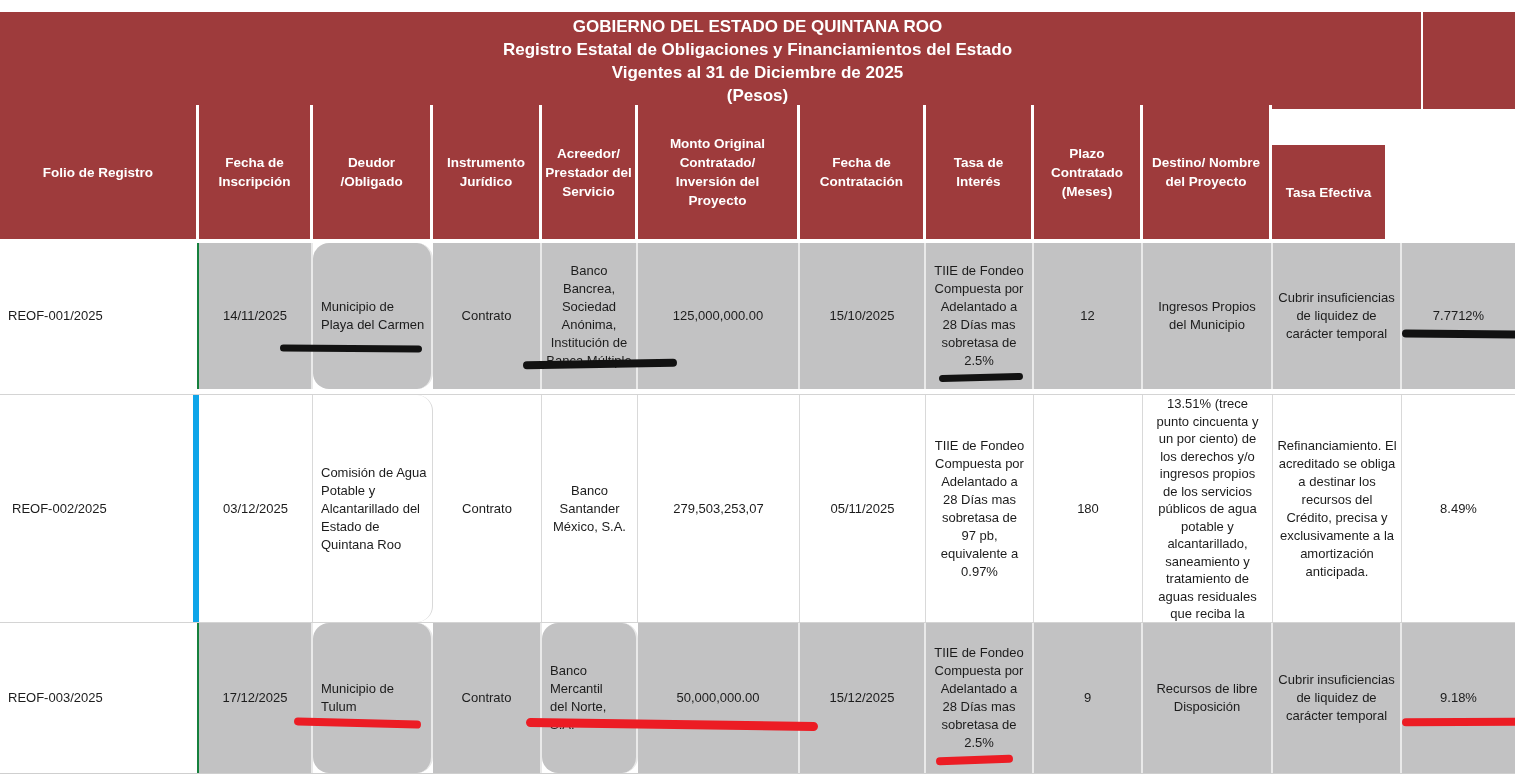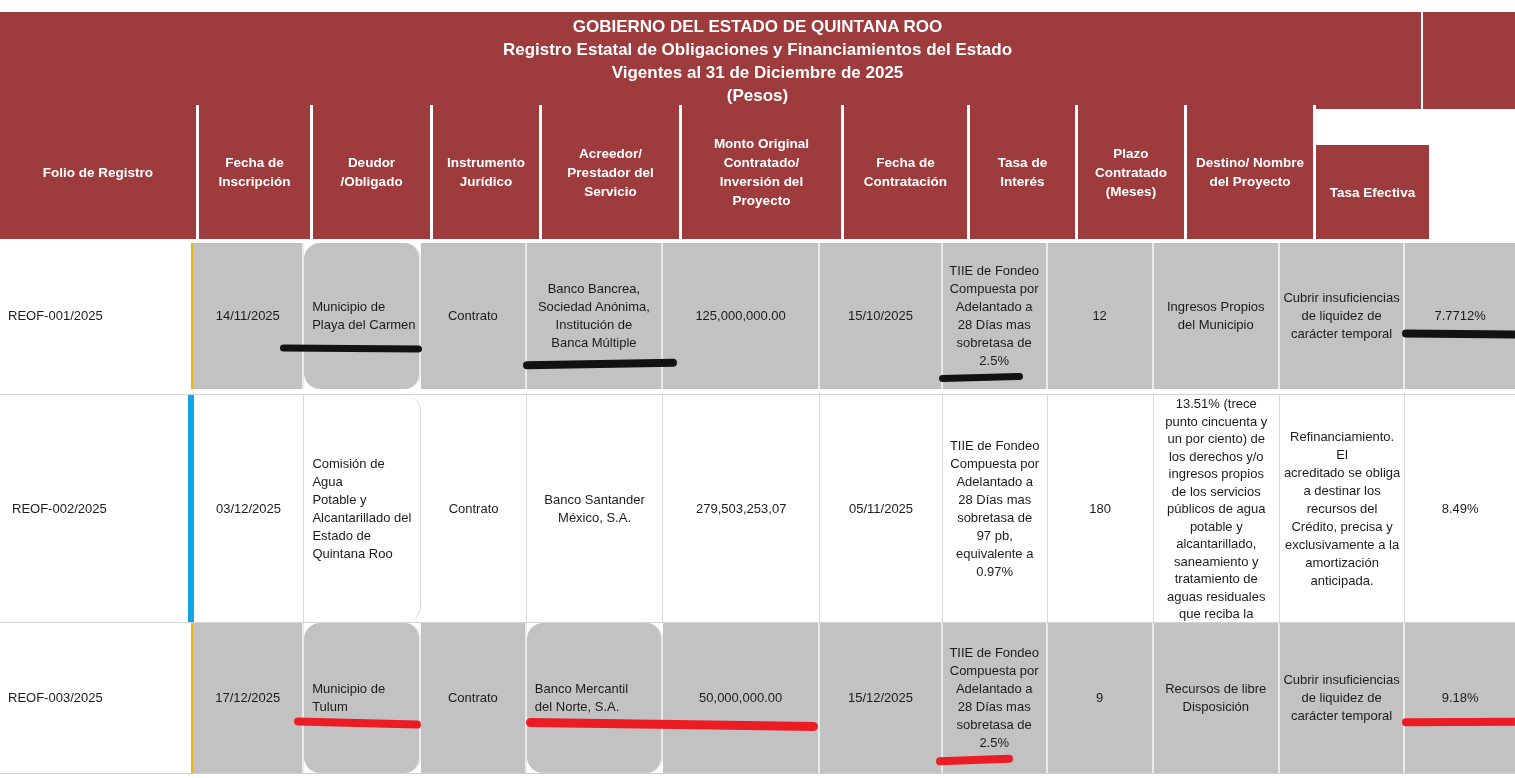--- a/index.html
+++ b/index.html
@@ -11,38 +11,38 @@
                display:flex;flex-direction:column;justify-content:center;align-items:center;}
   .title-line{color:#ffffff;font-weight:bold;font-size:17px;line-height:23px;text-align:center;white-space:pre-line;}
   .title-divider{position:absolute;left:1421px;top:0;width:2px;height:97px;background:#ffffff;}
 
   
   .band{position:absolute;left:0;width:1515px;display:flex;}
   .cell{box-sizing:border-box;display:flex;align-items:center;justify-content:center;
         text-align:center;white-space:pre-line;font-size:13px;line-height:18px;overflow:hidden;
         padding:2px 3px;}
   
-  .c1{width:199px}.c2{width:114px}.c3{width:120px}.c4{width:109px}.c5{width:140px}.c6{width:162px}
+  .c1{width:199px}.c2{width:114px}.c3{width:120px}.c4{width:109px}.c5{width:96px}.c6{width:162px}
   .c7{width:126px}.c8{width:108px}.c9{width:109px}.c10{width:130px}.c11{width:129px}.c12{width:113px}
 
   
   .header-band{top:105px;height:134px;}
   .hcell{background:#9E3B3C;color:#ffffff;font-weight:bold;font-size:13.5px;line-height:19px;
          border-right:3px solid #ffffff;}
   .hcell.c12{border-right:none;margin-top:40px;}
 
   
   .r1{top:243px;height:146px;}
   .r2{top:395px;height:227px;}
   .r3{top:623px;height:150px;}
   .gray .cell{background:#C2C2C3;border-right:2px solid #E9E9E9;}
   .white .cell{background:#ffffff;border-right:1px solid #D9D9D9;}
   .band .cell.c12{border-right:none;}
   .band .cell.folio{background:#ffffff;justify-content:flex-start;text-align:left;padding-left:8px;
-                    border-right:2px solid #eab308;}
+                    border-right:2px solid #15803d;}
   .white .cell.folio{border-right:6px solid #0ea5e9;padding-left:12px;}
   .al{justify-content:flex-start;text-align:left;padding-left:8px;border-radius:16px;}
   .clip-top{align-items:flex-start;line-height:17.5px;padding-top:0;padding-bottom:0;}
 
   
   .hline{position:absolute;left:0;width:1515px;height:1px;background:#D4D4D4;}
   .hl-a{top:394px;}
   .hl-b{top:622px;}
   .hl-c{top:773px;background:#CFCFCF;}
 

